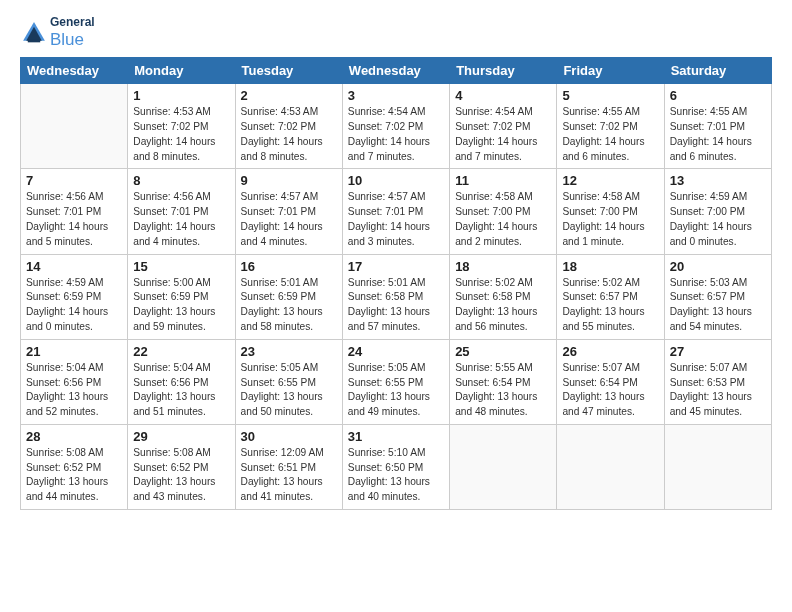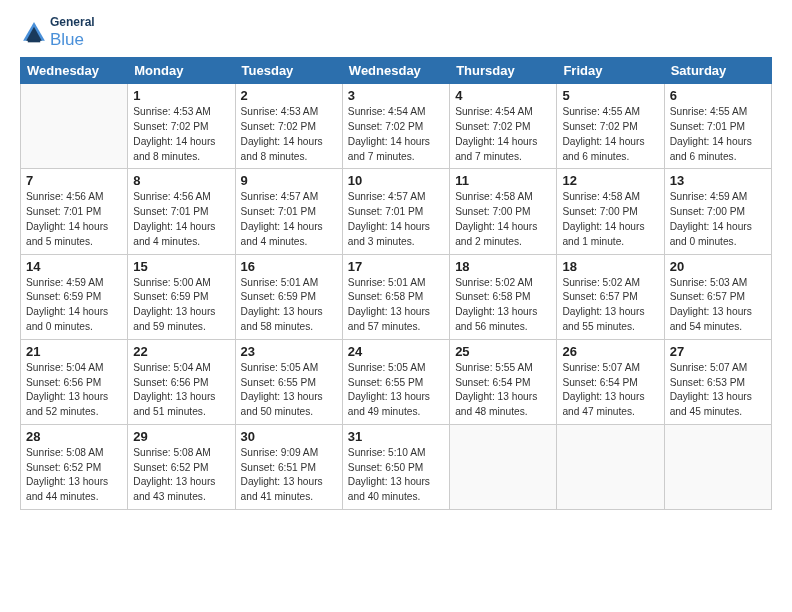--- a/index.html
+++ b/index.html
@@ -325,21 +325,21 @@
           </td>
           <td>
             <span class="day-number">29</span>
             <div class="day-info" style="white-space: pre-line;">Sunrise: 5:08 AM
 Sunset: 6:52 PM
 Daylight: 13 hours
 and 43 minutes.</div>
           </td>
           <td>
             <span class="day-number">30</span>
-            <div class="day-info" style="white-space: pre-line;">Sunrise: 9:09 AM
+            <div class="day-info" style="white-space: pre-line;">Sunrise: 12:09 AM
 Sunset: 6:51 PM
 Daylight: 13 hours
 and 41 minutes.</div>
           </td>
           <td>
             <span class="day-number">31</span>
             <div class="day-info" style="white-space: pre-line;">Sunrise: 5:10 AM
 Sunset: 6:50 PM
 Daylight: 13 hours
 and 40 minutes.</div>

